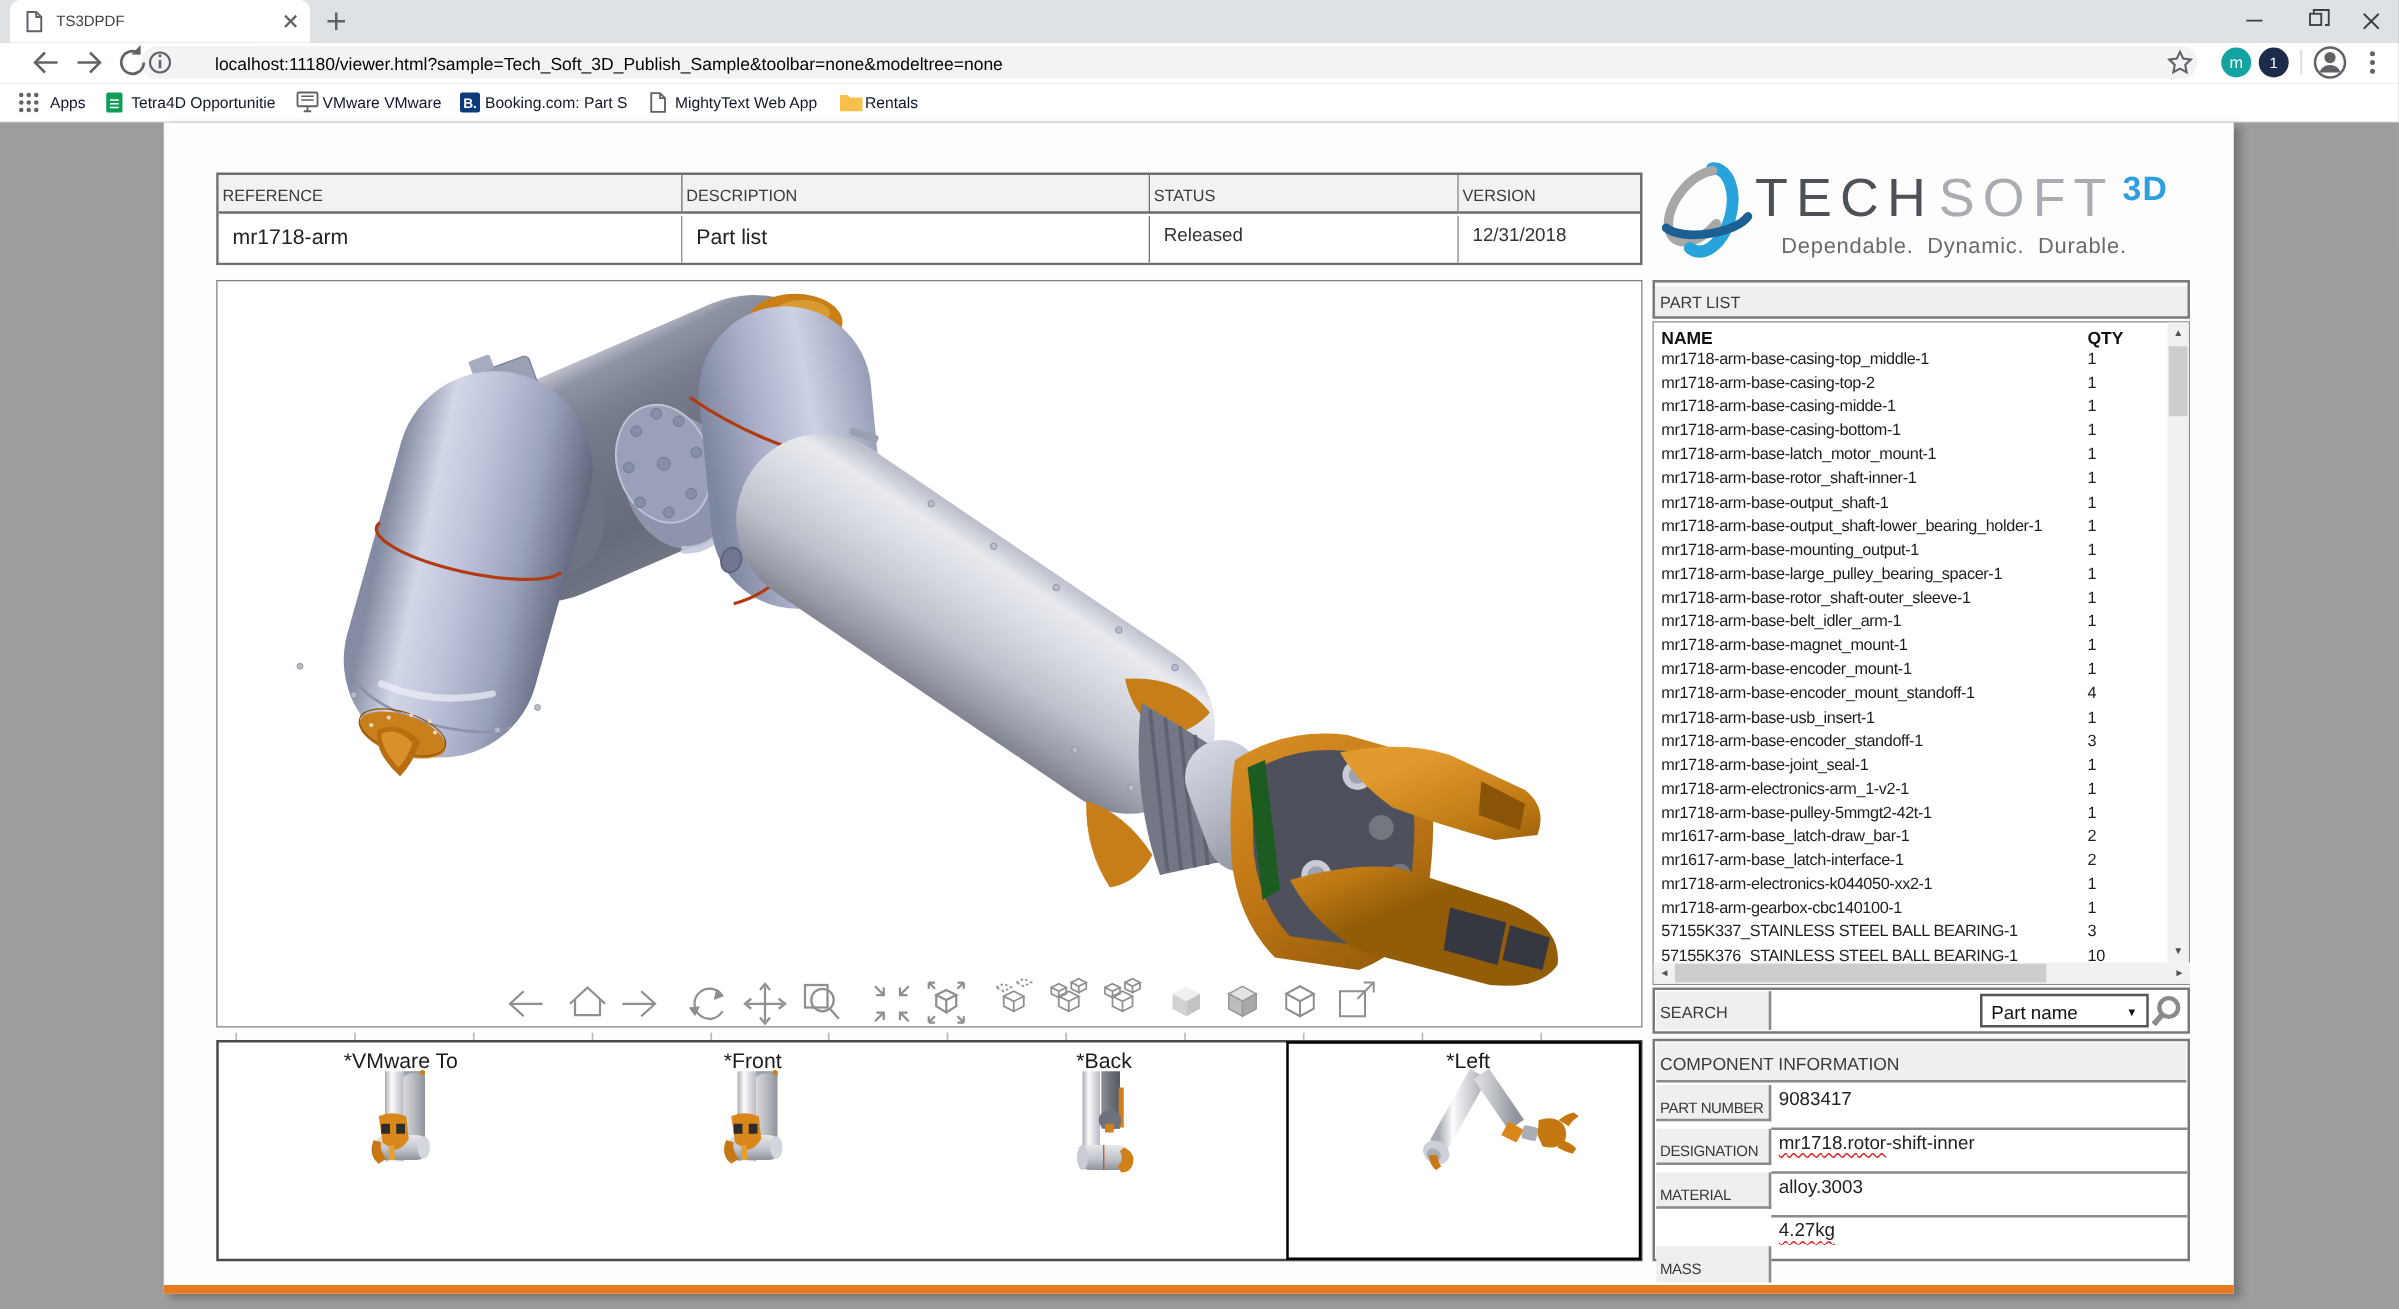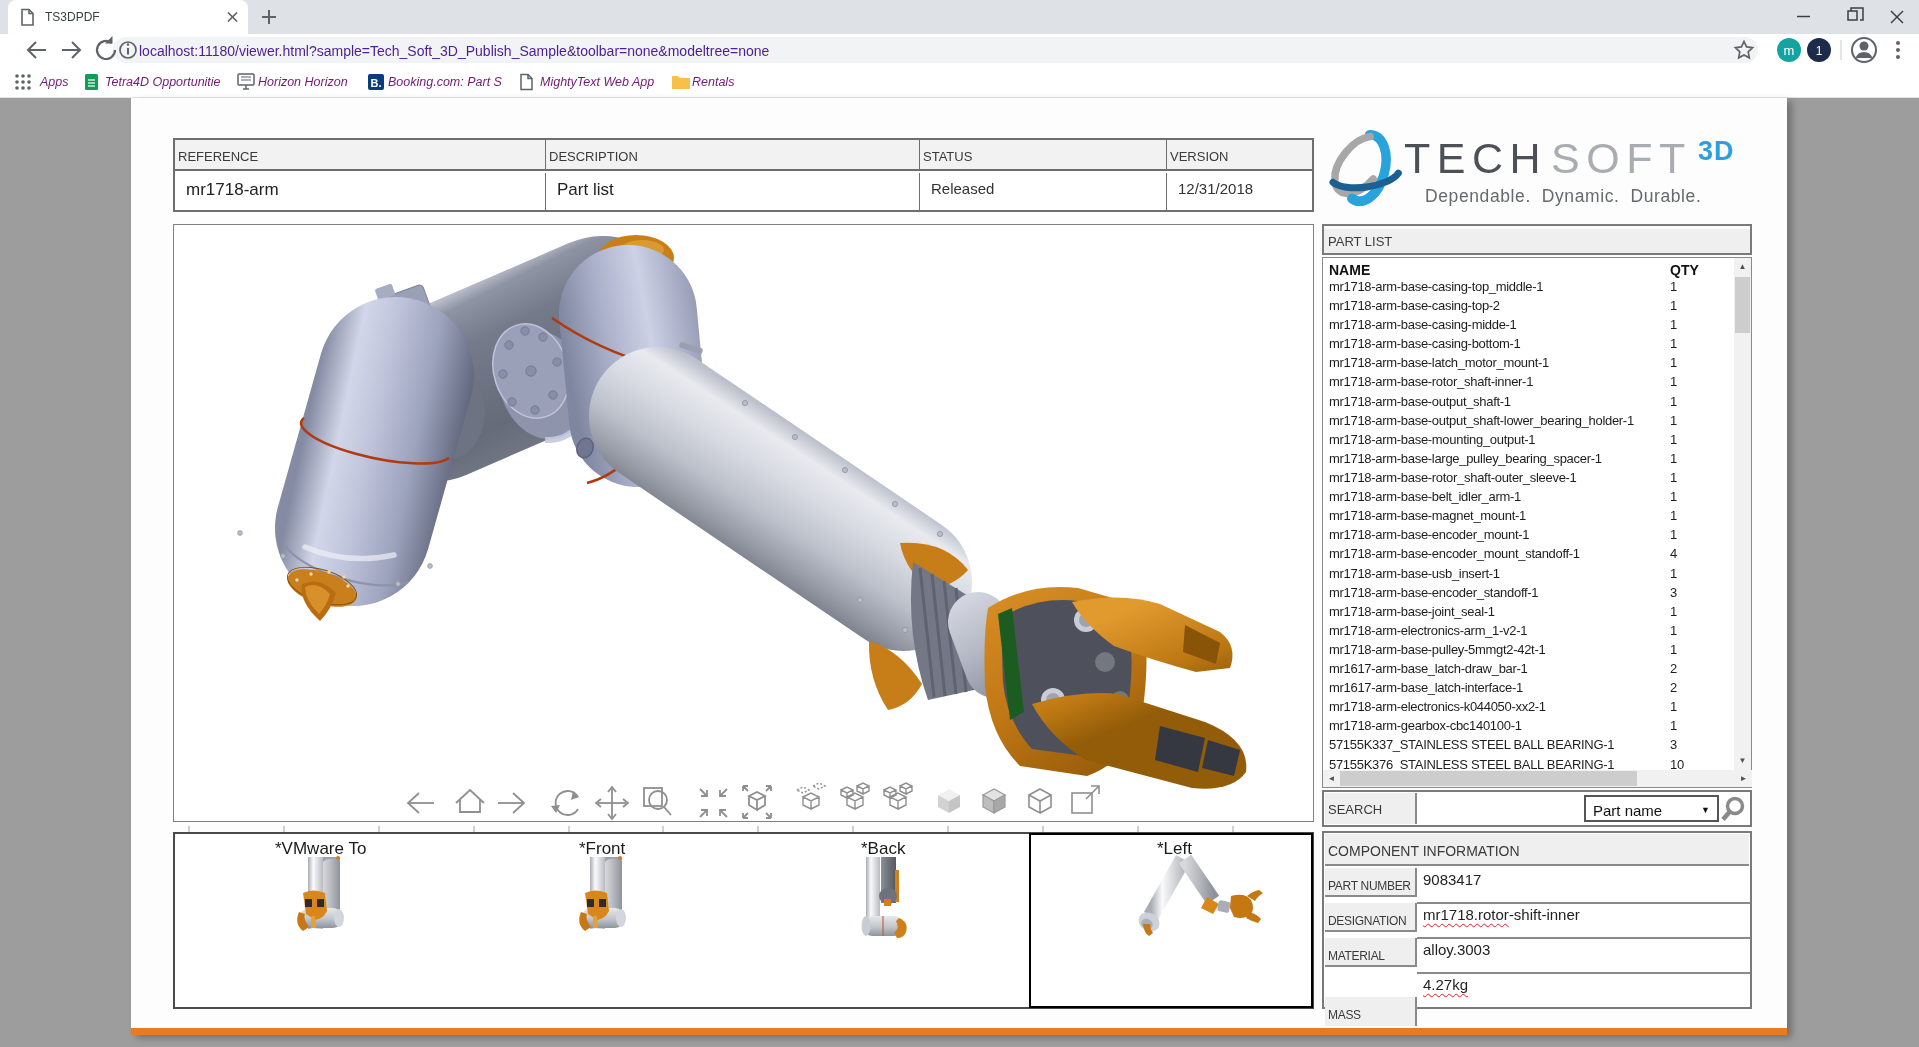--- a/index.html
+++ b/index.html
@@ -3,23 +3,23 @@
 <meta charset="utf-8">
 <style>
 * { margin:0; padding:0; box-sizing:border-box; }
 html,body { width:1919px; height:1047px; overflow:hidden; font-family:"Liberation Sans",sans-serif; background:#9d9d9d; }
 
 #tabbar { position:absolute; left:0; top:0; width:1919px; height:34px; background:#dee1e6; }
 #tab { position:absolute; left:8px; top:0px; width:240px; height:34px; background:#fff; border-radius:8px 8px 0 0; }
 #tabtitle { position:absolute; left:45px; top:10px; font-size:12px; color:#3c4043; }
 #toolbar { position:absolute; left:0; top:34px; width:1919px; height:33px; background:#ffffff; }
 #omnibox { position:absolute; left:113px; top:37px; width:1645px; height:26px; background:#f1f3f4; border-radius:13px; }
-#urltext { position:absolute; left:127px; top:43px; font-size:14px; color:#4c1d95;padding-left:12px; }
+#urltext { position:absolute; left:160px; top:43px; font-size:14px; color:#000000;padding-left:12px; }
 #bookmarks { position:absolute; left:0; top:67px; width:1919px; height:31px; background:#ffffff; border-bottom:1px solid #e2e4e8; }
-.bm { position:absolute; top:75px; font-size:12.5px; color:#701a75;font-style:italic; }
+.bm { position:absolute; top:75px; font-size:12.5px; color:#0f172a; }
 
 #viewport { position:absolute; left:0; top:98px; width:1919px; height:949px; background:#9d9d9d; }
 #page { position:absolute; left:131px; top:0px; width:1656px; height:937px; background:#fdfdfd; box-shadow:5px 3px 7px rgba(0,0,0,0.28); }
 #orangebar { position:absolute; left:0; top:930px; width:1656px; height:7px; background:#e87a22; }
 
 
 #toptable { position:absolute; left:42px; top:40px; width:1141px; height:74px; border:2px solid #6e6e6e; }
 .tt-h { position:absolute; top:0; height:31px; background:#f2f2f2; border-right:1px solid #6e6e6e; border-bottom:2px solid #6e6e6e; font-size:13px; color:#3a3a3a; padding:9px 0 0 3px; }
 .tt-d { position:absolute; top:33px; height:37px; background:#fff; border-right:1px solid #6e6e6e; font-size:17px; color:#222; padding:7px 0 0 11px; }
 
@@ -43,21 +43,21 @@
 
 <div id="tabbar"></div>
 <div id="tab"></div>
 <div id="tabtitle">TS3DPDF</div>
 <div id="toolbar"></div>
 <div id="omnibox"></div>
 <div id="urltext">localhost:11180/viewer.html?sample=Tech_Soft_3D_Publish_Sample&amp;toolbar=none&amp;modeltree=none</div>
 <div id="bookmarks"></div>
 <div class="bm" style="left:40px;">Apps</div>
 <div class="bm" style="left:105px;">Tetra4D Opportunitie</div>
-<div class="bm" style="left:258px;">Horizon Horizon</div>
+<div class="bm" style="left:258px;">VMware VMware</div>
 <div class="bm" style="left:388px;">Booking.com: Part S</div>
 <div class="bm" style="left:540px;">MightyText Web App</div>
 <div class="bm" style="left:692px;">Rentals</div>
 <svg id="chromeicons" style="position:absolute;left:0;top:0;" width="1919" height="98" viewBox="0 0 1919 98">
 
   <g stroke="#5f6368" stroke-width="1.6" fill="none">
     <path d="M22 9.5 h7 l4 4 v11.5 h-11 z"></path>
     <path d="M29 9.5 v4 h4"></path>
   </g>
 

